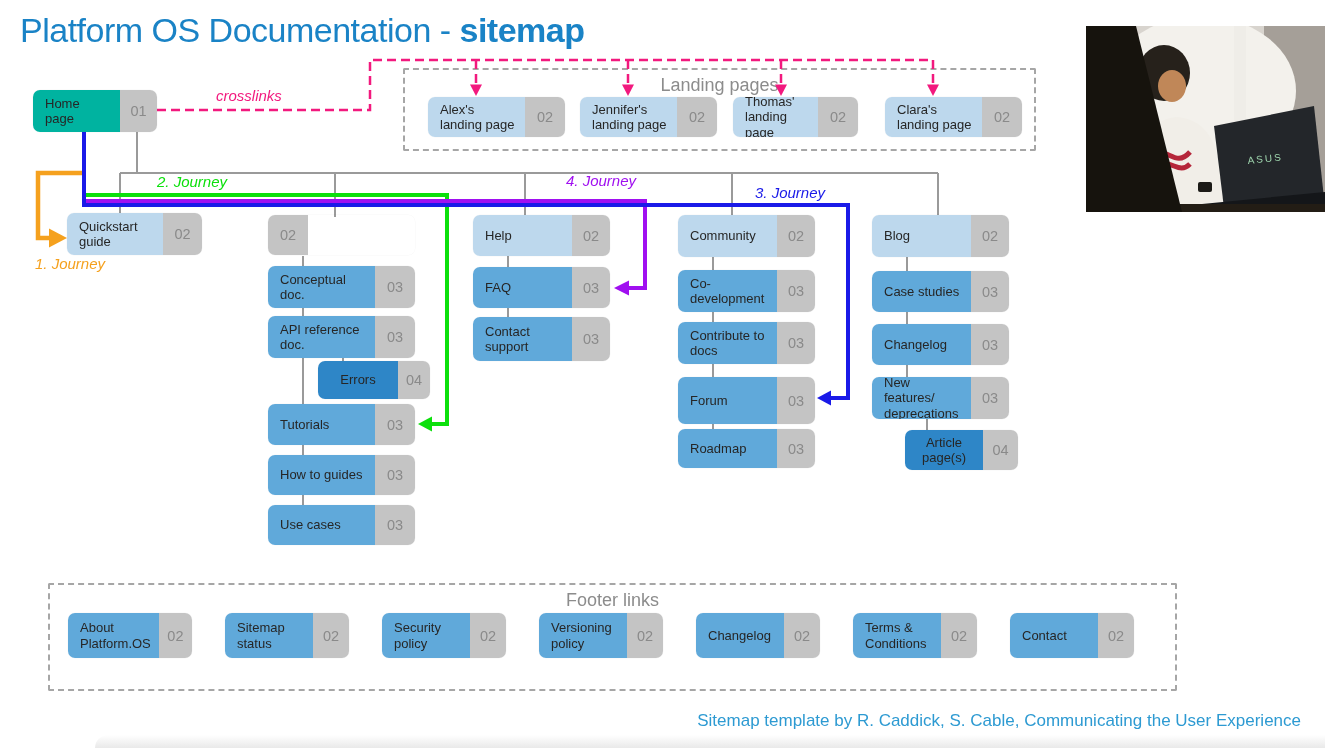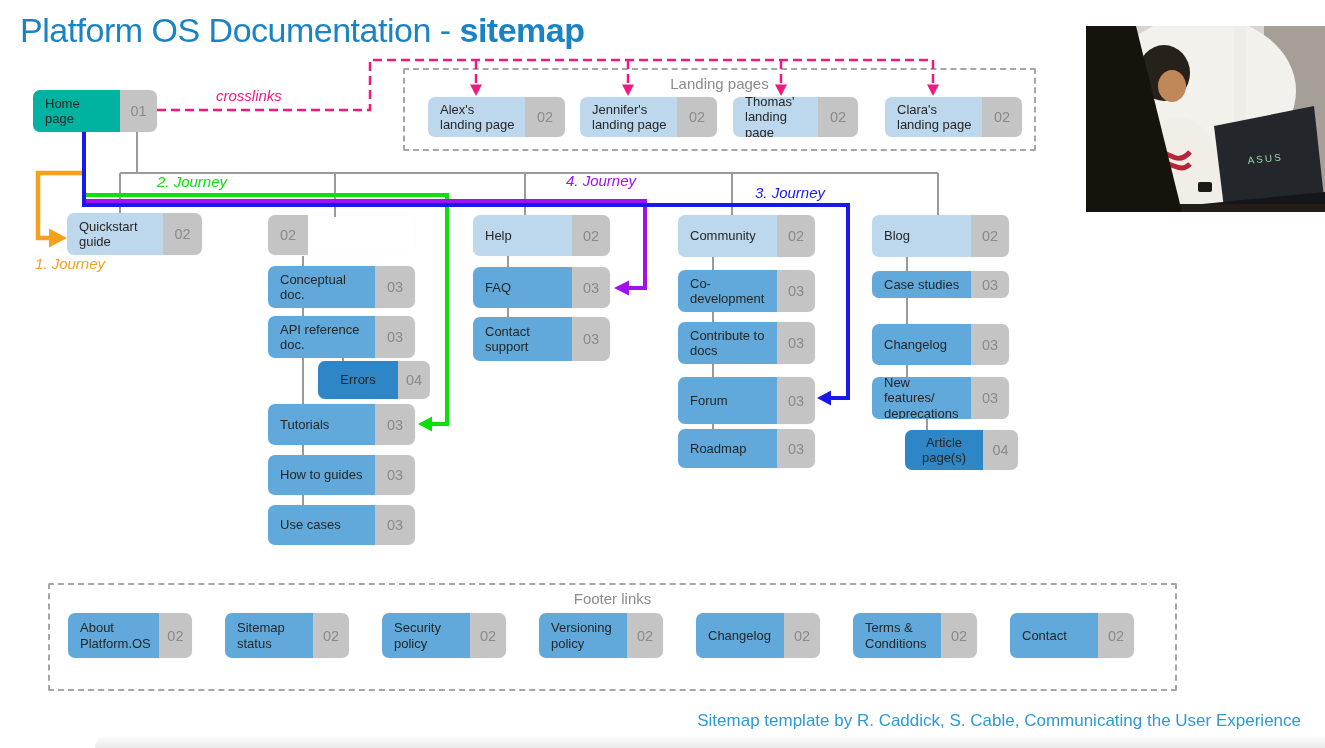--- a/index.html
+++ b/index.html
@@ -12,21 +12,21 @@
     position:absolute;left:20px;top:12px;font-size:34px;line-height:1.1;
     color:#1A83C6;letter-spacing:-0.5px;white-space:nowrap;font-weight:400;margin:0;
   }
   .title b{font-weight:700;}
   
   svg.lines{position:absolute;left:0;top:0;pointer-events:none;}
   
   .group-box{position:absolute;border:2px dashed #a6a6a6;border-radius:2px;background:transparent;}
   .group-box .group-label{
     position:absolute;left:0;right:0;top:5px;text-align:center;
-    color:#8c8c8c;font-size:15px;
+    color:#8c8c8c;font-size:18px;
   }
   
   .node{position:absolute;display:flex;border-radius:7px;overflow:hidden;box-shadow:0 0 0 0.5px rgba(0,0,0,0.03);}
   .node .lbl{
     flex:1;display:flex;align-items:center;padding:2px 8px 2px 12px;
     font-size:13px;line-height:1.18;color:#262626;
   }
   .node .num{
     display:flex;align-items:center;justify-content:center;
     background:#C4C4C4;color:#8a8a8a;font-size:14.5px;
@@ -189,21 +189,21 @@
         <div class="num" style="width: 38px;">03</div>
       </div>
       <div class="node tone-mid" style="left: 678px; top: 429px; width: 137px; height: 39px;">
         <div class="lbl">Roadmap</div>
         <div class="num" style="width: 38px;">03</div>
       </div>
       <div class="node tone-light" style="left: 872px; top: 215px; width: 137px; height: 42px;">
         <div class="lbl">Blog</div>
         <div class="num" style="width: 38px;">02</div>
       </div>
-      <div class="node tone-mid" style="left: 872px; top: 271px; width: 137px; height: 27px;">
+      <div class="node tone-mid" style="left: 872px; top: 271px; width: 137px; height: 41px;">
         <div class="lbl">Case studies</div>
         <div class="num" style="width: 38px;">03</div>
       </div>
       <div class="node tone-mid" style="left: 872px; top: 324px; width: 137px; height: 41px;">
         <div class="lbl">Changelog</div>
         <div class="num" style="width: 38px;">03</div>
       </div>
       <div class="node tone-mid" style="left: 872px; top: 377px; width: 137px; height: 42px;">
         <div class="lbl">New features/​deprecations</div>
         <div class="num" style="width: 38px;">03</div>

